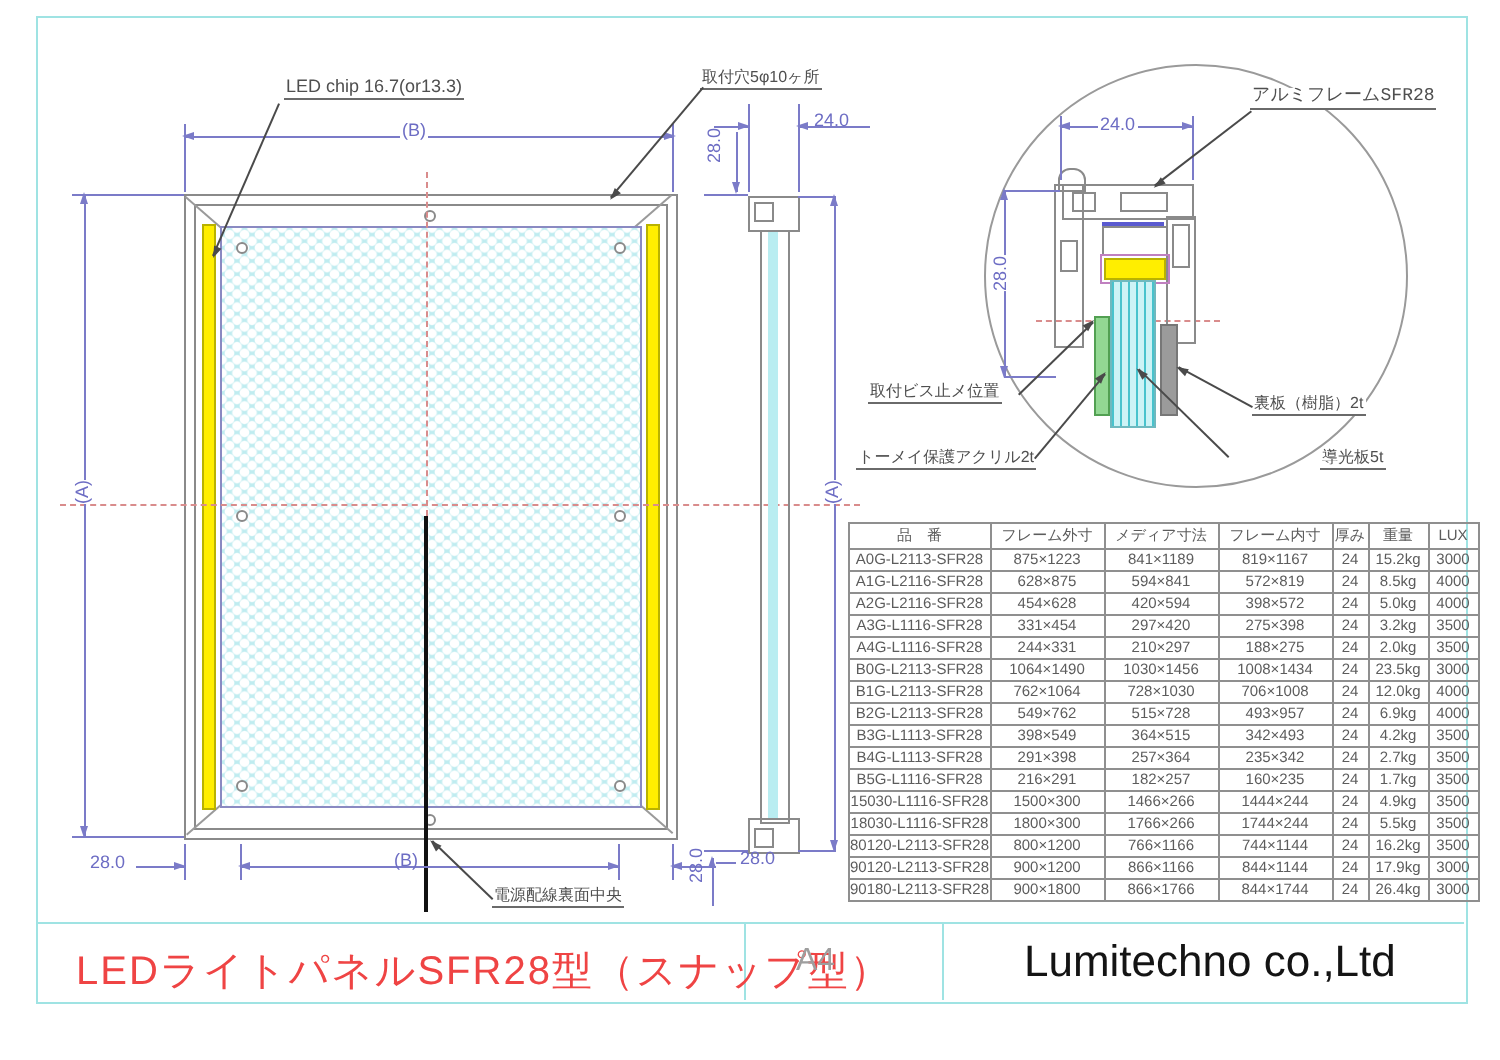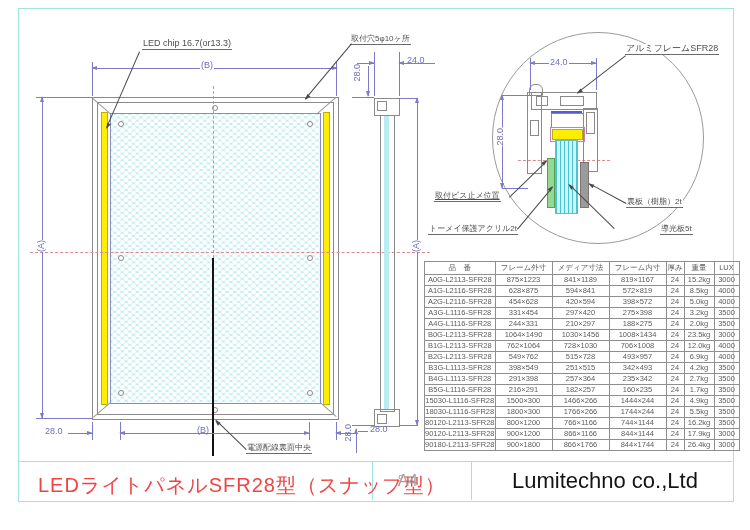--- a/index.html
+++ b/index.html
@@ -196,26 +196,26 @@
     </div>
   <div class="dimtxt" style="left:549px;top:58px;">24.0</div>
   <div class="dim" style="left:502px;top:95px;width:28px;"></div>
   <div class="dim" style="left:502px;top:188px;width:26px;"></div>
   <div class="dimv" style="left:502px;top:95px;height:93px;">
       <i class="tu"></i>
       <i class="tdn"></i>
     </div>
   <div class="dimtxt vtxt" style="left:495px;top:128px;">28.0</div>
 
-  <div class="cadlabel" style="left:625px;top:44px;font-size:9px;">アルミフレームSFR28</div>
+  <div class="cadlabel" style="left:625px;top:44px;font-size:9px;font-family:Liberation Mono, monospace;">アルミフレームSFR28</div>
   <div class="lead" style="left:626px;top:56px;width:61px;transform:rotate(142.4deg);">
       <i class="tip"></i>
     </div>
 
-  <div class="cadlabel" style="left:434px;top:191px;text-decoration:underline;">取付ビス止メ位置</div>
+  <div class="cadlabel" style="left:434px;top:191px;">取付ビス止メ位置</div>
   <div class="lead" style="left:509px;top:197px;width:52px;transform:rotate(-44.2deg);">
       <i class="tip"></i>
     </div>
 
   <div class="cadlabel" style="left:428px;top:224px;">トーメイ保護アクリル2t</div>
   <div class="lead" style="left:517px;top:229px;width:55px;transform:rotate(-50.2deg);">
       <i class="tip"></i>
     </div>
 
   <div class="cadlabel" style="left:612px;top:224px;margin-left:48px;">導光板5t</div>
@@ -318,21 +318,21 @@
           <td>549×762</td>
           <td>515×728</td>
           <td>493×957</td>
           <td>24</td>
           <td>6.9kg</td>
           <td>4000</td>
         </tr>
         <tr>
           <td>B3G-L1113-SFR28</td>
           <td>398×549</td>
-          <td>251×515</td>
+          <td>364×515</td>
           <td>342×493</td>
           <td>24</td>
           <td>4.2kg</td>
           <td>3500</td>
         </tr>
         <tr>
           <td>B4G-L1113-SFR28</td>
           <td>291×398</td>
           <td>257×364</td>
           <td>235×342</td>

